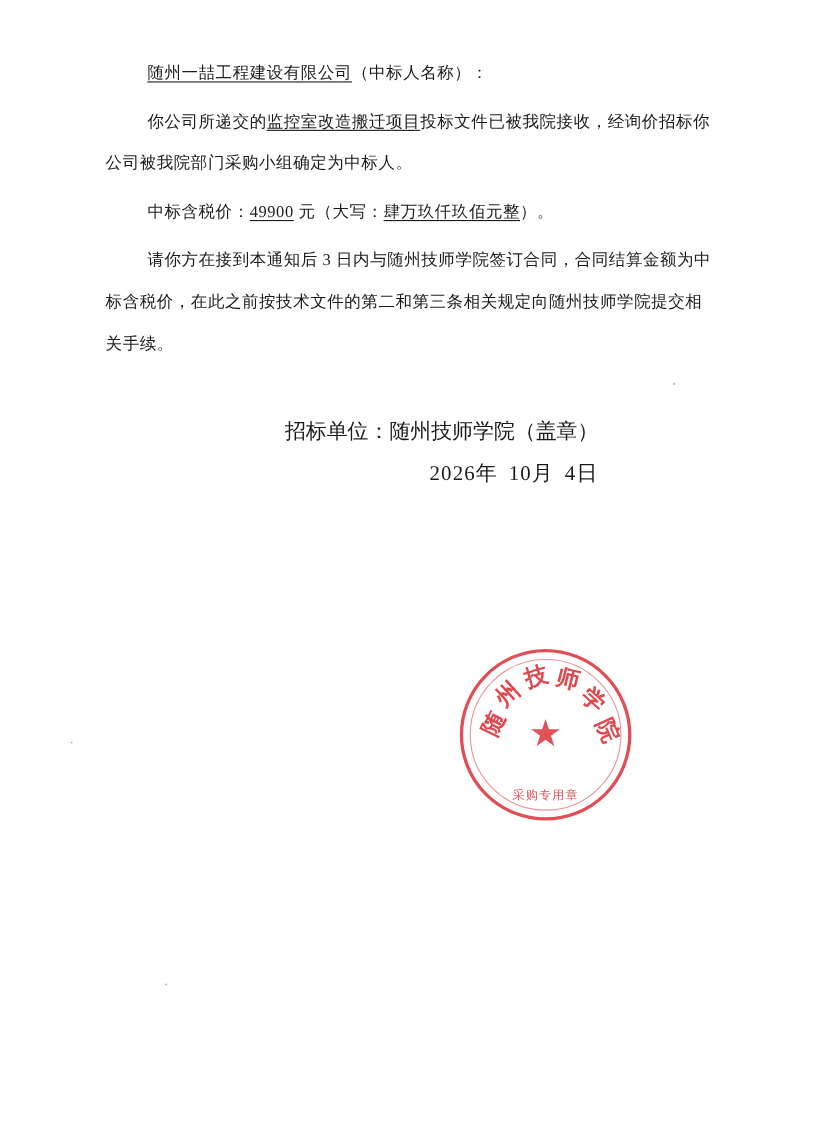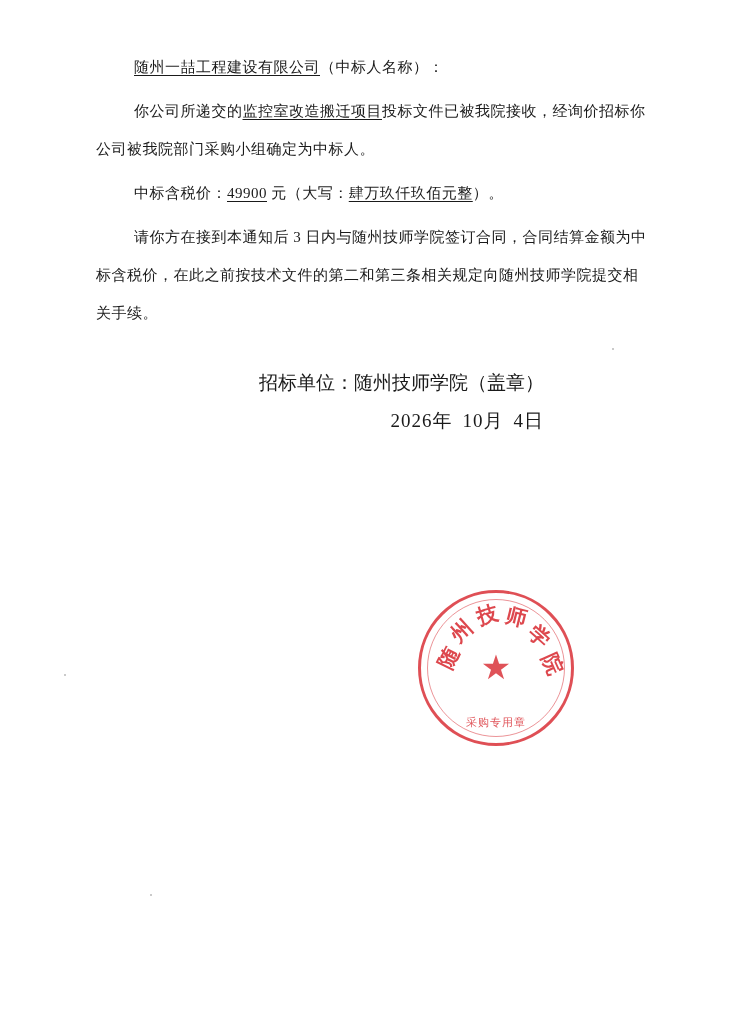--- a/index.html
+++ b/index.html
@@ -43,21 +43,21 @@
   }
   .para.tight {
     margin-bottom: 0;
   }
   .u {
     text-decoration: underline;
     text-underline-offset: 3px;
   }
 
   .sign-block {
-    margin-top: 32px;
+    margin-top: 42px;
     text-align: right;
     font-size: 19px;
     line-height: 38px;
     position: relative;
     padding-right: 104px;
   }
   .sign-line {
     display: block;
     white-space: nowrap;
   }

